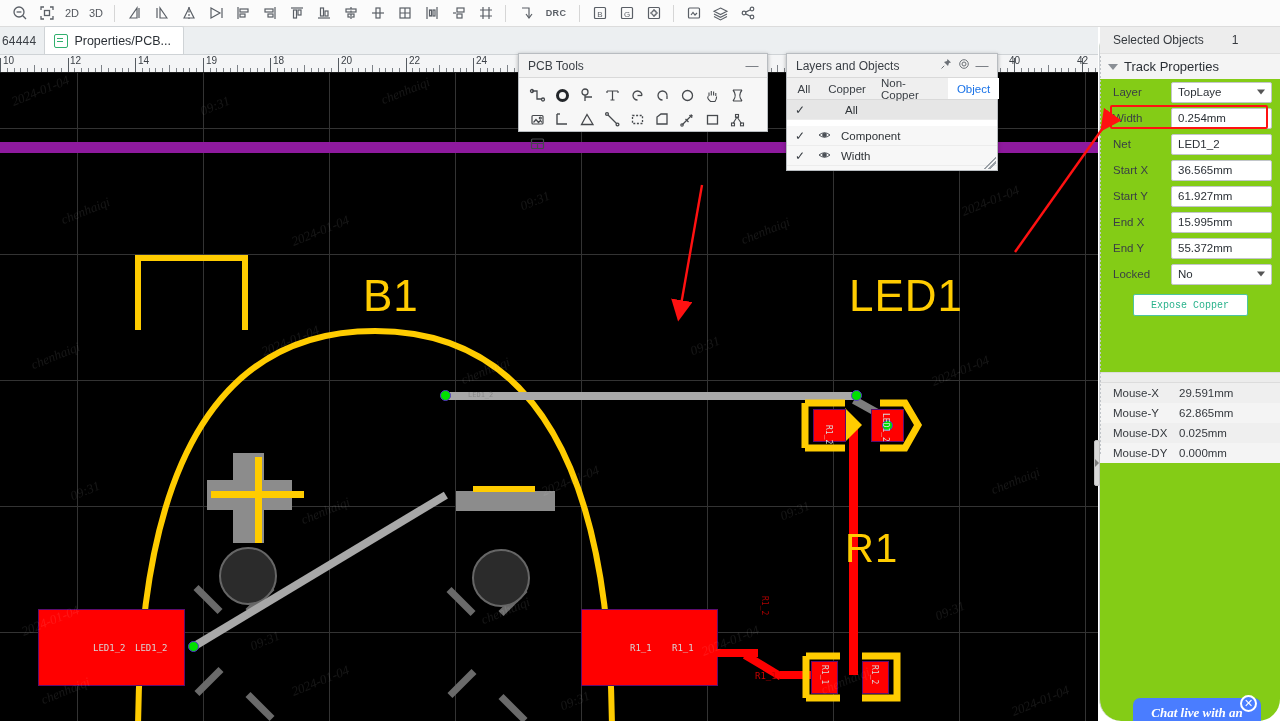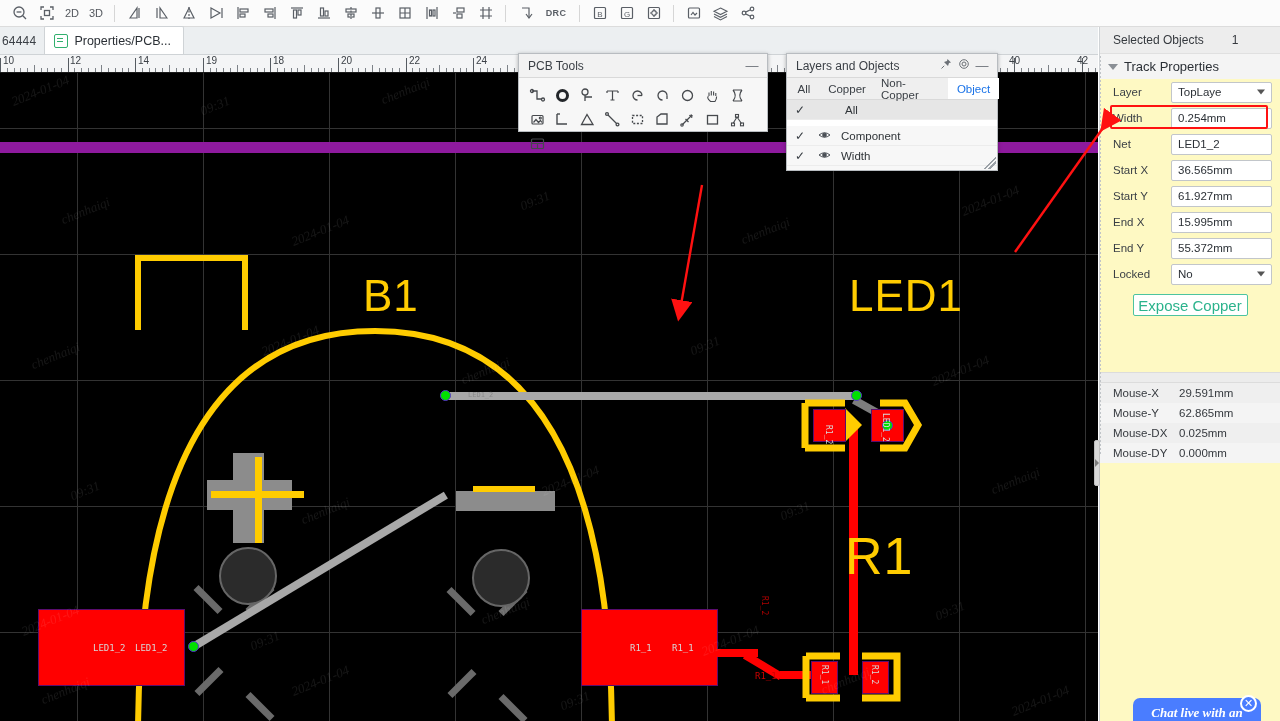--- a/index.html
+++ b/index.html
@@ -162,21 +162,21 @@
   .lp-resize {
     position: absolute; right: 1px; bottom: 1px; width: 12px; height: 12px;
     background:
       linear-gradient(135deg, transparent 46%, #9aa0a6 46%, #9aa0a6 56%, transparent 56%),
       linear-gradient(135deg, transparent 66%, #9aa0a6 66%, #9aa0a6 76%, transparent 76%);
   }
 
   
   .rightpane {
     position: absolute; left: 1099px; top: 27px; width: 181px; height: 694px;
-    background: #fef9c3; border-left: 1px solid #cfd3d6;
+    background: #84cc16; border-left: 1px solid #cfd3d6; border-radius: 22px;
   }
   .sel-row {
     height: 27px; display: flex; align-items: center; padding-left: 13px;
     font-size: 12px; color: #35393e; background: #ededed;
     border-bottom: 1px solid #e0e0e0;
   }
   .sel-row .cnt { margin-left: 28px; }
   .sec-head {
     height: 25px; display: flex; align-items: center; gap: 6px;
     padding-left: 8px; font-size: 13px; color: #2b3036; background: #f4f4f4;
@@ -195,22 +195,23 @@
     border-radius: 2px; font-size: 11.5px; color: #2b3036;
     display: flex; align-items: center; padding-left: 6px; position: relative;
   }
   .pselect .caret {
     position: absolute; right: 6px; top: 50%; transform: translateY(-50%);
     width: 0;height:0;border-left:4px solid transparent;border-right:4px solid transparent;border-top:5px solid #555;
   }
   .expose-btn {
     margin: 7px auto 0; width: 115px; height: 22px; background: #ffffff;
     border: 1px solid #4dc4a0; border-radius: 2px; color: #2bb38c;
-    font-size: 15px; display: flex; align-items: center; justify-content: center;
+    font-size: 10px; display: flex; align-items: center; justify-content: center;
     cursor: pointer;
+    font-family: Liberation Mono, monospace;
   }
   .mouse-table { position: absolute; left: 0; top: 345px; width: 181px; }
   .mouse-sep { height: 11px; background: #ececec; border-top: 1px solid #dcdcdc; border-bottom: 1px solid #dcdcdc;}
   .mrow { display: flex; height: 20px; align-items: center; font-size: 11.5px; color: #35393e; background: #f4f4f4; }
   .mrow:nth-child(even) { background: #efefef; }
   .mk { width: 79px; padding-left: 13px; }
   .mv { flex: 1; }
 
   .pane-handle {
     position: absolute; left: 1094px; top: 440px; width: 6px; height: 46px;
@@ -675,21 +676,21 @@
     <div class="pad-label" style="left:755px;top:598px;color:#cc0000;">R1_1</div>
     <div class="pad-label" style="left:824px;top:352px;writing-mode:vertical-rl;font-size:8px;">R1_2</div>
     <div class="pad-label" style="left:881px;top:340px;writing-mode:vertical-rl;font-size:8px;">LED1_2</div>
     <div class="pad-label" style="left:820px;top:592px;writing-mode:vertical-rl;font-size:8px;">R1_1</div>
     <div class="pad-label" style="left:870px;top:592px;writing-mode:vertical-rl;font-size:8px;">R1_2</div>
     <div class="pad-label" style="left:468px;top:318px;font-size:7px;color:#8a8a8a;">LED1_2</div>
     <div class="pad-label" style="left:760px;top:523px;writing-mode:vertical-rl;font-size:8px;color:#aa0000;">R1_2</div>
 
     <div class="refdes" style="left:363px;top:198px;font-size:44px;">B1</div>
     <div class="refdes" style="left:849px;top:198px;font-size:44px;">LED1</div>
-    <div class="refdes" style="left:845px;top:453px;font-size:52px;">R1</div>
+    <div class="refdes" style="left:845px;top:453px;font-size:40px;">R1</div>
 
     <div class="wm" style="left:10px;top:10px;">2024-01-04</div>
     <div class="wm" style="left:200px;top:25px;">09:31</div>
     <div class="wm" style="left:380px;top:10px;">chenhaiqi</div>
     <div class="wm" style="left:640px;top:30px;">2024-01-04</div>
     <div class="wm" style="left:900px;top:10px;">09:31</div>
     <div class="wm" style="left:60px;top:130px;">chenhaiqi</div>
     <div class="wm" style="left:290px;top:150px;">2024-01-04</div>
     <div class="wm" style="left:520px;top:120px;">09:31</div>
     <div class="wm" style="left:740px;top:150px;">chenhaiqi</div>

